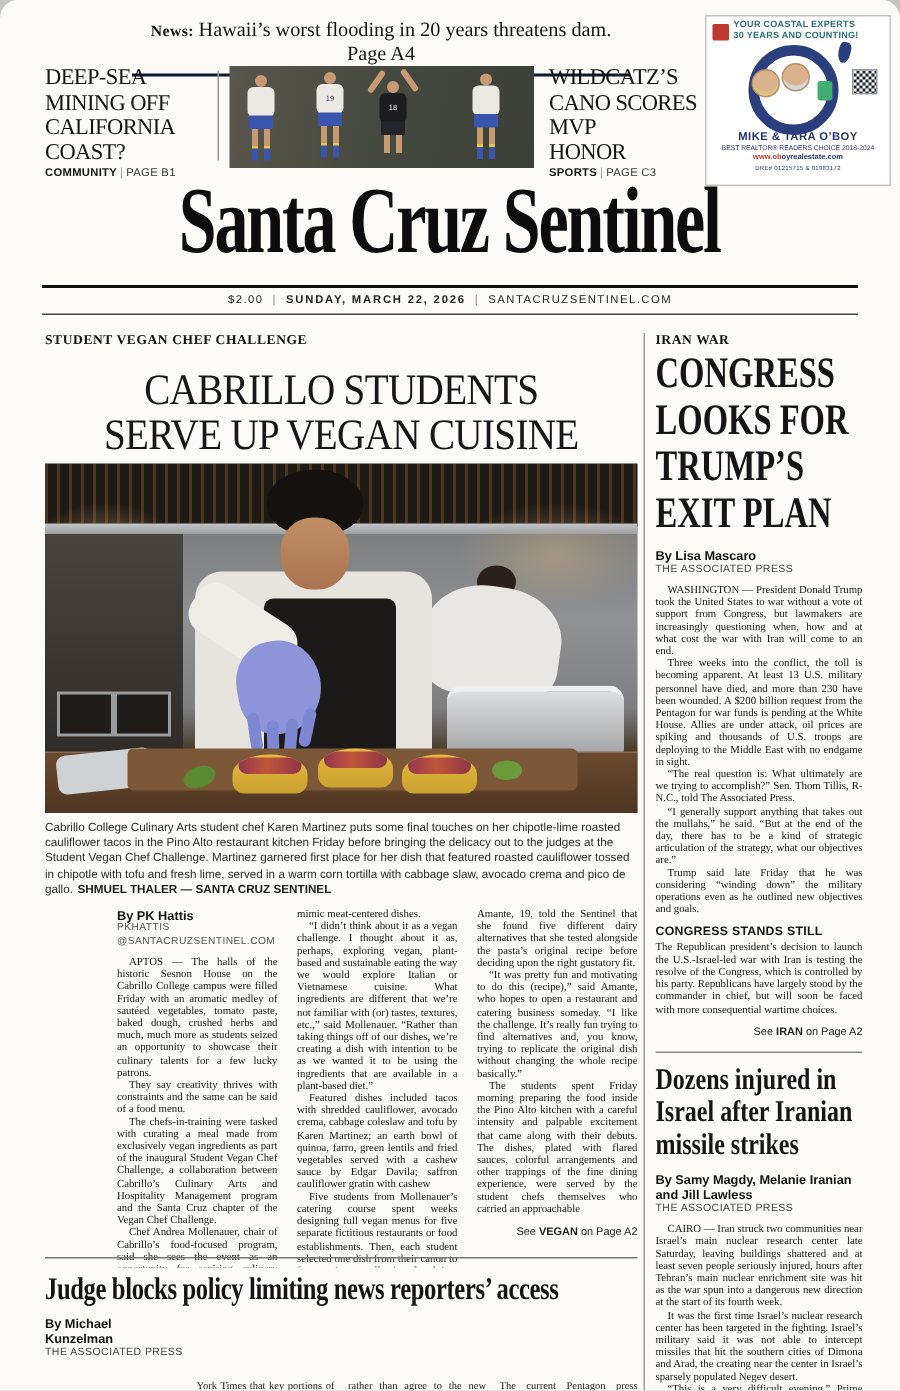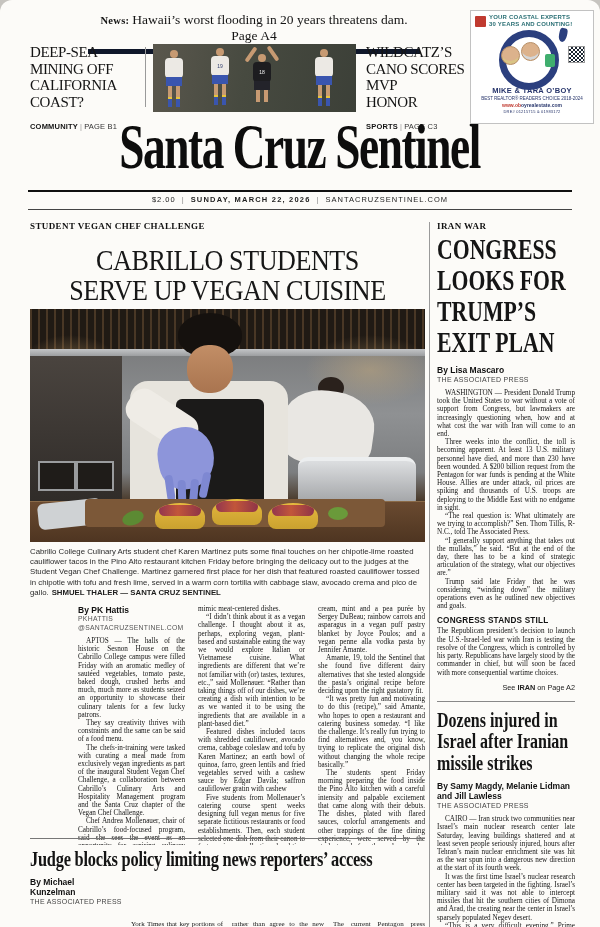--- a/index.html
+++ b/index.html
@@ -1,28 +1,28 @@
 <!DOCTYPE html>
 <html><head>
 <meta charset="utf-8">
 <style>
   html,body{margin:0;padding:0;}
   body{width:600px;height:927px;background:#c6c4bf;position:relative;overflow:hidden;}
   .page{position:absolute;inset:0;background:#fcfbf8;border-radius:12px 12px 0 0;overflow:hidden;
         font-family:"Liberation Serif",serif;color:#141414;}
 
   
-  .topbar{position:absolute;left:88px;top:12px;width:332px;text-align:center;border-bottom:5px solid #0f172a;
+  .topbar{position:absolute;left:88px;top:12px;width:332px;text-align:center;border-bottom:2px solid #0f172a;
           padding-bottom:5px;font-size:13.5px;}
   .topbar .nlab{font-weight:bold;font-size:10.5px;letter-spacing:.3px;margin-right:3px;}
 
   
   .promo{position:absolute;top:44px;}
   .promo .pt p{margin:0;font-size:15px;line-height:16.5px;letter-spacing:-.4px;white-space:nowrap;}
-  .ptag{margin-top:12px;font-family:"Liberation Sans",sans-serif;font-size:7.5px;font-weight:bold;letter-spacing:.2px;}
+  .ptag{margin-top:0;font-family:"Liberation Sans",sans-serif;font-size:7.5px;font-weight:bold;letter-spacing:.2px;}
   .ptag .sep{color:#999;font-weight:normal;margin:0 2px;}
   .ptag .pg{font-weight:normal;color:#333;}
   .vdiv1{position:absolute;left:145px;top:47px;width:1px;height:60px;background:#9a9a9a;}
 
   
   .soccer{position:absolute;left:153px;top:44px;width:203px;height:68px;overflow:hidden;
           background:linear-gradient(100deg,#5a574d,#474a40 45%,#3c4038);}
   .ply{position:absolute;}
   .head{position:absolute;width:8px;height:8px;border-radius:50%;background:#c79a72;left:5px;top:0;}
   .torso{position:absolute;top:8px;left:0;width:18px;height:20px;border-radius:4px;background:#ece9e4;
@@ -303,21 +303,20 @@
       <div class="col">
         <div class="paras noindent">
             <p class="bp">mimic meat-centered dishes.</p>
             <p class="bp">“I didn’t think about it as a vegan challenge. I thought about it as, perhaps, exploring vegan, plant-based and sustainable eating the way we would explore Italian or Vietnamese cuisine. What ingredients are different that we’re not familiar with (or) tastes, textures, etc.,” said Mollenauer. “Rather than taking things off of our dishes, we’re creating a dish with intention to be as we wanted it to be using the ingredients that are available in a plant-based diet.”</p>
             <p class="bp">Featured dishes included tacos with shredded cauliflower, avocado crema, cabbage coleslaw and tofu by Karen Martinez; an earth bowl of quinoa, farro, green lentils and fried vegetables served with a cashew sauce by Edgar Davila; saffron cauliflower gratin with cashew</p>
             <p class="bp">Five students from Mollenauer’s catering course spent weeks designing full vegan menus for five separate fictitious restaurants or food establishments. Then, each student selected one dish from their canon to feature in a collective lunchtime meal served to five judges seated in the Pino Alto Restaurant at the Sesnon House.</p>
           </div>
       </div>
       <div class="col">
         <div class="paras noindent">
-            <p class="bp">cream, mint and a pea purée by Sergey DuBeau; rainbow carrots and asparagus in a vegan puff pastry blanket by Joyce Poulos; and a vegan penne alla vodka pasta by Jennifer Amante.</p>
             <p class="bp">Amante, 19, told the Sentinel that she found five different dairy alternatives that she tested alongside the pasta’s original recipe before deciding upon the right gustatory fit.</p>
             <p class="bp">“It was pretty fun and motivating to do this (recipe),” said Amante, who hopes to open a restaurant and catering business someday. “I like the challenge. It’s really fun trying to find alternatives and, you know, trying to replicate the original dish without changing the whole recipe basically.”</p>
             <p class="bp">The students spent Friday morning preparing the food inside the Pino Alto kitchen with a careful intensity and palpable excitement that came along with their debuts. The dishes, plated with flared sauces, colorful arrangements and other trappings of the fine dining experience, were served by the student chefs themselves who carried an approachable</p>
           </div>
         <div class="jump"><span>See </span><b>VEGAN</b><span> on Page A2</span></div>
       </div>
     </div>
   </div>
 
   <div class="pent">
@@ -376,21 +375,21 @@
         <p class="bp">The Republican president’s decision to launch the U.S.-Israel-led war with Iran is testing the resolve of the Congress, which is controlled by his party. Republicans have largely stood by the commander in chief, but will soon be faced with more consequential wartime choices.</p>
       </div>
     <div class="jump"><span>See </span><b>IRAN</b><span> on Page A2</span></div>
     <div class="rdiv"></div>
     <div class="isr-hl">
         <p class="bp">Dozens injured in</p>
         <p class="bp">Israel after Iranian</p>
         <p class="bp">missile strikes</p>
       </div>
     <div class="r-by">
-      <div class="by" style="white-space:normal;">By Samy Magdy, Melanie Lidman and Jill Lawless</div>
+      <div class="by" style="white-space:normal;">By Samy Magdy, Melanie Iranian and Jill Lawless</div>
       <div class="agency">THE ASSOCIATED PRESS</div>
     </div>
     <div class="paras">
         <p class="bp">CAIRO — Iran struck two communities near Israel’s main nuclear research center late Saturday, leaving buildings shattered and at least seven people seriously injured, hours after Tehran’s main nuclear enrichment site was hit as the war spun into a dangerous new direction at the start of its fourth week.</p>
         <p class="bp">It was the first time Israel’s nuclear research center has been targeted in the fighting. Israel’s military said it was not able to intercept missiles that hit the southern cities of Dimona and Arad, the creating near the center in Israel’s sparsely populated Negev desert.</p>
         <p class="bp">“This is a very difficult evening,” Prime Minister Benjamin Netanyahu said, adding that more emergency resources were being sent to the scene.</p>
       </div>
   </div>
 
 </div>

